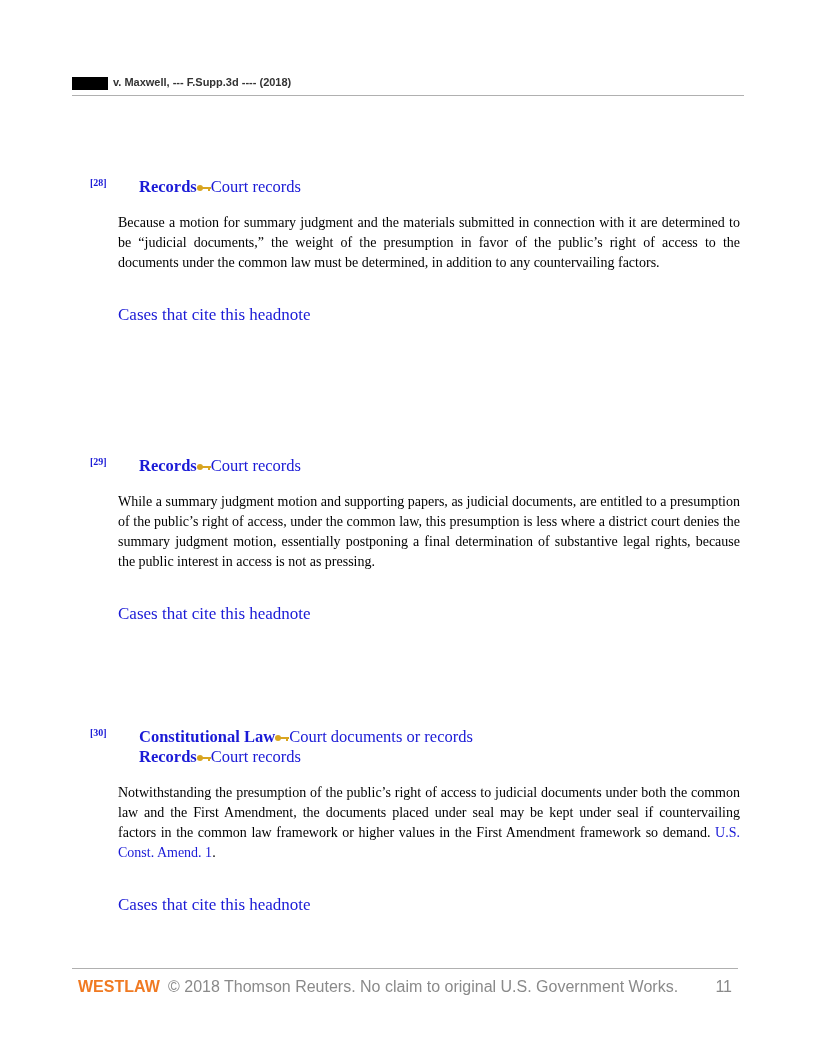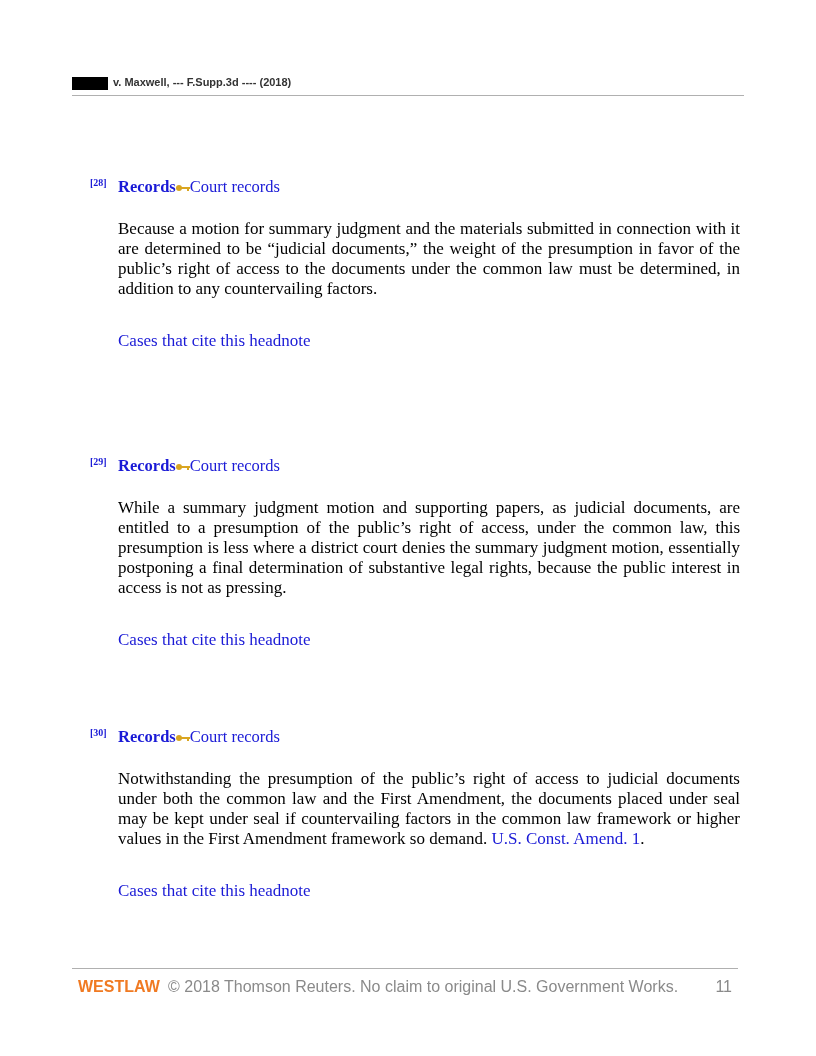--- a/index.html
+++ b/index.html
@@ -5,26 +5,26 @@
   html, body { margin: 0; padding: 0; background: #ffffff; }
   body { width: 816px; height: 1056px; position: relative; overflow: hidden; }
   .header { position: absolute; left: 72px; top: 77px; width: 672px; height: 18px; border-bottom: 1px solid #b0b0b0; }
   .header-redact { position: absolute; left: 0; top: 0; width: 36px; height: 13px; background: #000; }
   .header-title { position: absolute; left: 41px; top: -1px; font-family: "Liberation Sans", sans-serif; font-size: 11px; font-weight: bold; color: #333; }
 
   .headnote { position: absolute; left: 90px; width: 656px; font-family: "Liberation Serif", serif; }
   .hn-num { position: absolute; left: 0; top: 0; font-size: 10px; font-weight: bold; color: #1a1ad6; text-align: center; }
   .hn-topics { margin-left: 28px; font-size: 16.5px; line-height: 20px; }
   .topic-line { color: #1a1ad6; }
-  .topic-main { font-weight: bold; }
+  .topic-main { font-weight: bold; margin-left: 21px; }
   .key { display: inline-block; width: 14px; height: 10px; vertical-align: -1px; position: relative; }
   .key .bow { position: absolute; left: 0; top: 2px; width: 6px; height: 6px; border-radius: 50%; background: #d9a520; }
   .key .shaft { position: absolute; left: 5px; top: 4px; width: 9px; height: 2px; background: #d9a520; }
   .key .tooth { position: absolute; left: 11px; top: 5px; width: 2px; height: 3px; background: #d9a520; }
-  .hn-text { margin-left: 28px; margin-top: 22px; font-size: 17px; line-height: 20px; color: #000; text-align: justify; width: 622px; }
+  .hn-text { margin-left: 28px; margin-top: 16px; font-size: 14px; line-height: 20px; color: #000; text-align: justify; width: 622px; }
   .hn-text a, .cite-link { color: #1a1ad6; text-decoration: none; }
   .cite-link { display: block; margin-left: 28px; margin-top: 32px; font-size: 17px; }
 
   .footer { position: absolute; left: 72px; top: 968px; width: 666px; border-top: 1px solid #b0b0b0; font-family: "Liberation Sans", sans-serif; font-size: 16px; }
   .footer-brand { position: absolute; left: 6px; top: 9px; font-weight: bold; color: #f07a22; }
   .footer-copy { position: absolute; left: 96px; top: 9px; color: #8a8a8a; }
   .footer-page { position: absolute; right: 6px; top: 9px; color: #8a8a8a; }
 </style>
 </head>
 <body>
@@ -53,20 +53,23 @@
     </div>
   </div>
   <div class="hn-text">While a summary judgment motion and supporting papers, as judicial documents, are entitled to a presumption of the public’s right of access, under the common law, this presumption is less where a district court denies the summary judgment motion, essentially postponing a final determination of substantive legal rights, because the public interest in access is not as pressing.</div>
   <a class="cite-link">Cases that cite this headnote</a>
 </div>
 
 <div class="headnote" style="top:727px;">
   <span class="hn-num">[30]</span>
   <div class="hn-topics">
     <div class="topic-line">
+      <span class="topic-main">Constitutional Law</span><span class="key"><span class="bow"></span><span class="shaft"></span><span class="tooth"></span></span><span>Court documents or records</span>
+    </div>
+    <div class="topic-line">
       <span class="topic-main">Records</span><span class="key"><span class="bow"></span><span class="shaft"></span><span class="tooth"></span></span><span>Court records</span>
     </div>
   </div>
   <div class="hn-text"><span>Notwithstanding the presumption of the public’s right of access to judicial documents under both the common law and the First Amendment, the documents placed under seal may be kept under seal if countervailing factors in the common law framework or higher values in the First Amendment framework so demand.</span> <a>U.S. Const. Amend. 1</a>.</div>
   <a class="cite-link">Cases that cite this headnote</a>
 </div>
 
 <div class="footer">
   <span class="footer-brand">WESTLAW</span>
   <span class="footer-copy">© 2018 Thomson Reuters. No claim to original U.S. Government Works.</span>

